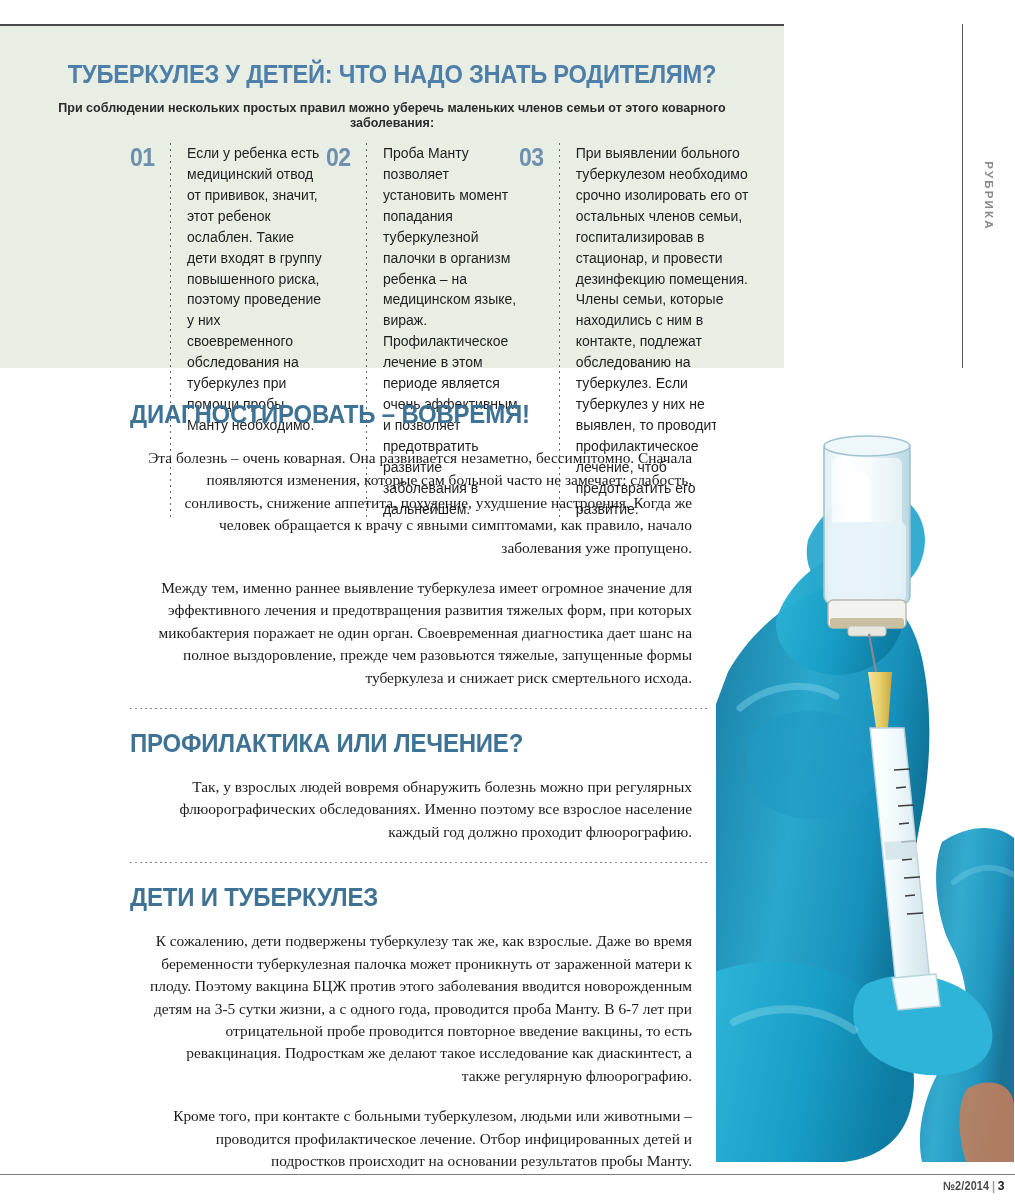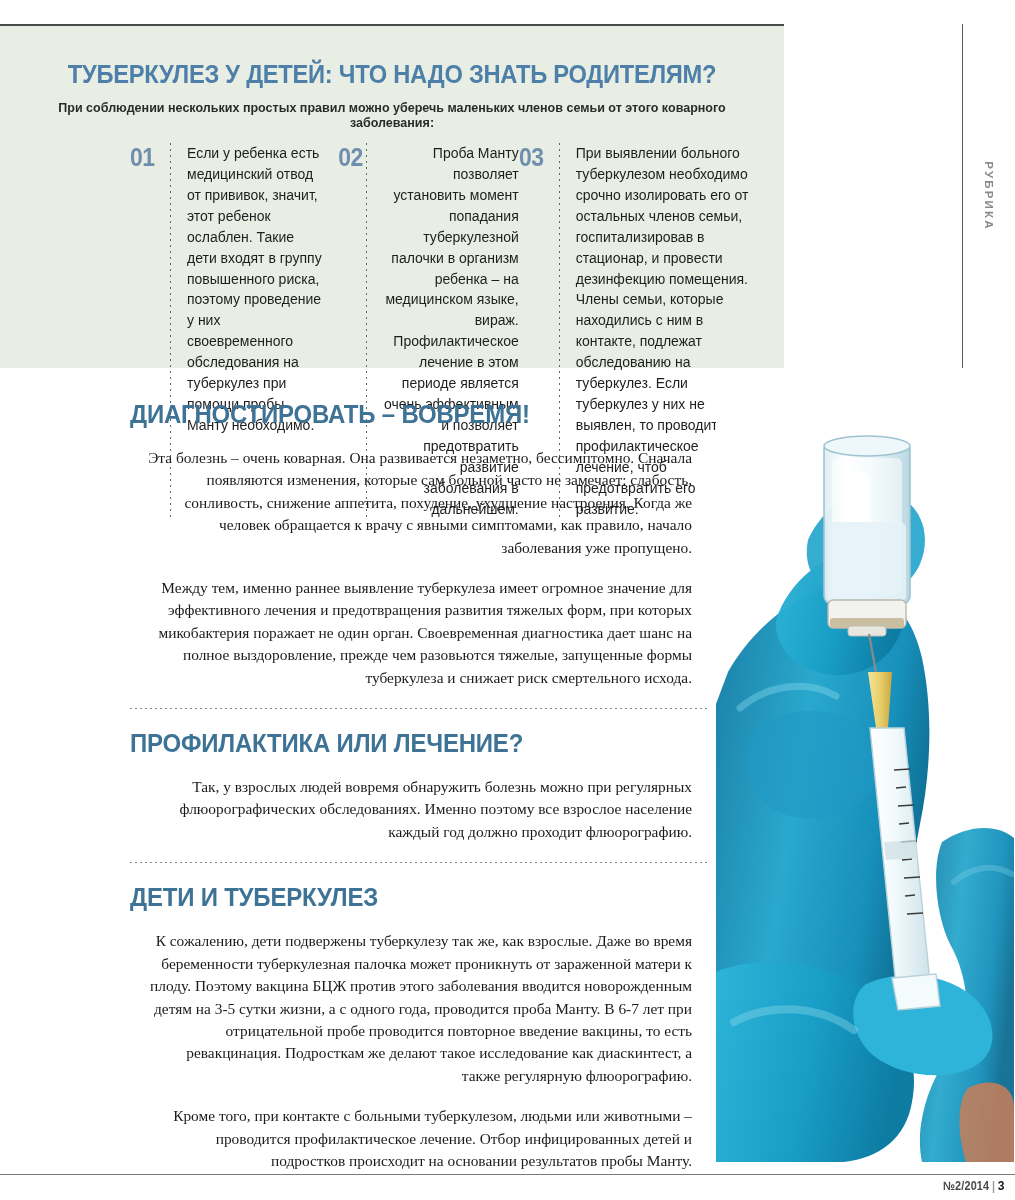--- a/index.html
+++ b/index.html
@@ -40,21 +40,21 @@
     padding:0 20px;
     transform:scaleX(0.95);
   }
   .cols{
     position:absolute;left:130px;top:117px;right:32px;
     display:flex;
     gap:0px;
   }
   .col{display:flex;align-items:flex-start;}
   .col-1{width:252px;}
-  .col-2{width:248px;text-align:right;}
+  .col-2{width:248px;}
   .col-3{width:300px;}
   .col-num{
     font-weight:bold;
     font-size:25px;
     color:#6f8fae;
     letter-spacing:-0.5px;
     width:40px;
     flex:0 0 40px;
     line-height:1;
     padding-top:2px;

